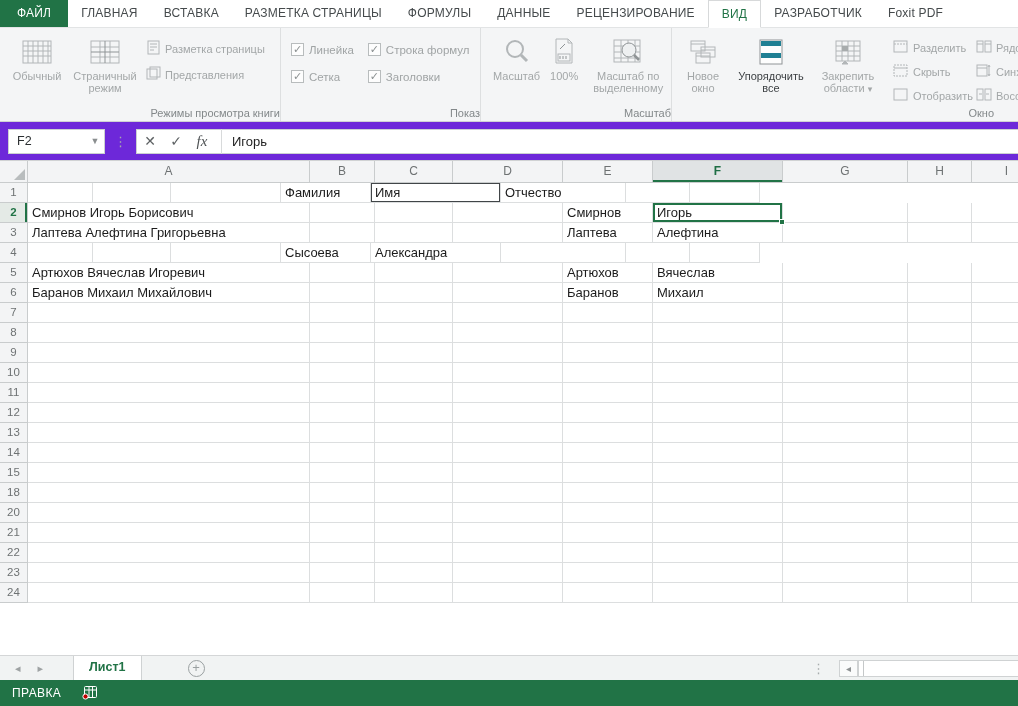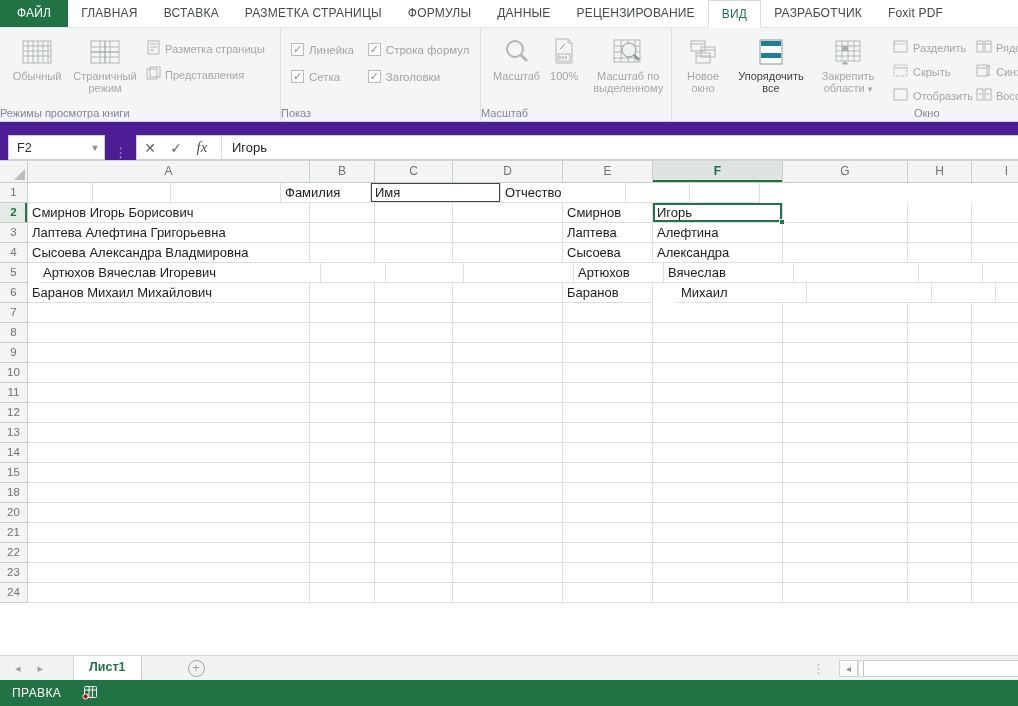--- a/index.html
+++ b/index.html
@@ -12,36 +12,36 @@
   
   .tabbar { display:flex; align-items:stretch; height:28px; background:#fff; border-bottom:1px solid #e2e4e5; }
   .tab { padding:0 13px; line-height:27px; font-size:12px; color:#454a4c; white-space:nowrap; letter-spacing:.2px; }
   .tab.file { background:#217346; color:#fff; padding:0 17px; }
   .tab.active { color:#217346; background:#fff; border:1px solid #d7d9da; border-bottom:1px solid #fff; margin-bottom:-1px; position:relative; z-index:3; }
   
   .ribbon { position:relative; height:94px; background:#f4f5f6; border-bottom:1px solid #d0d2d3; }
   .rgroup { position:absolute; top:0; bottom:0; border-right:1px solid #dddfe0; }
   .rg1 { left:0; width:281px; } .rg2 { left:281px; width:200px; }
   .rg3 { left:481px; width:191px; } .rg4 { left:672px; width:346px; border-right:none; }
-  .rg-label { position:absolute; bottom:2px; left:0; right:0; text-align:left; font-size:11px; color:#83888a; white-space:nowrap; }
+  .rg-label { position:absolute; bottom:2px; left:0; right:0; text-align:right; font-size:11px; color:#83888a; white-space:nowrap; }
   .rg-content { display:flex; align-items:flex-start; padding-top:4px; height:74px; }
   .bb { display:flex; flex-direction:column; align-items:center; padding:2px 4px; }
   .bb-icon { height:36px; display:flex; align-items:center; justify-content:center; }
   .bb-label { font-size:11px; line-height:12px; text-align:center; color:#a3a7a8; }
   .bb.enabled .bb-label { color:#3d4144; }
   .smallcol { display:flex; flex-direction:column; gap:9px; padding-top:8px; }
   .sb { display:flex; align-items:center; gap:4px; font-size:11px; color:#a3a7a8; white-space:nowrap; }
   .cbcol { display:flex; flex-direction:column; gap:14px; padding-top:11px; }
   .cbrow { display:flex; align-items:center; gap:5px; font-size:11.5px; color:#a0a4a5; white-space:nowrap; }
   .cbox { width:13px; height:13px; background:#fdfdfd; border:1px solid #b8bcbd; font-size:11px; line-height:11px; color:#8b9091; text-align:center; }
   .caret { font-size:9px; color:#a3a7a8; }
   svg .ln { stroke:#b2b6b8; fill:none; stroke-width:1; }
   svg .lnd { stroke:#8f9496; fill:none; stroke-width:1; }
   
-  .fbar { display:flex; align-items:flex-end; height:39px; background:#4c1d95; border-bottom:1px solid #d0d2d3; padding-left:8px; }
+  .fbar { display:flex; align-items:center; height:39px; background:#6d28d9; border-bottom:1px solid #d0d2d3; padding-left:8px; }
   .namebox { width:97px; height:25px; background:#fff; border:1px solid #ccd0d1; display:flex; align-items:center; }
   .namebox .nval { flex:1; padding-left:8px; font-size:12.5px; color:#2a2e30; }
   .namebox .ndrop { width:18px; text-align:center; color:#8a8e8f; font-size:9px; }
   .grip { color:#a7abac; font-size:13px; margin:0 9px; user-select:none; }
   .fstrip { flex:1; height:25px; background:#fff; border:1px solid #ccd0d1; border-right:none; display:flex; align-items:center; }
   .fbtn { width:26px; text-align:center; font-size:14px; color:#5d6163; }
   .fbtn.fx { font-family:"Liberation Serif", serif; font-style:italic; font-size:15px; color:#4e5254; }
   .fdivider { width:1px; height:25px; background:#d8dadb; margin:0 2px 0 6px; }
   .finput { flex:1; padding-left:8px; font-size:13px; color:#1e1e1e; }
   
@@ -345,50 +345,49 @@
         <div class="cell" style="width: 78px;"></div>
         <div class="cell" style="width: 110px;"></div>
         <div class="cell" style="width: 90px;">Лаптева</div>
         <div class="cell" style="width: 130px;">Алефтина</div>
         <div class="cell" style="width: 125px;"></div>
         <div class="cell" style="width: 64px;"></div>
         <div class="cell" style="width: 70px;"></div>
       </div>
       <div class="grow">
         <div class="rowh">4</div>
-        <div class="cell" style="width: 282px;">Сысоева Александра Владмировна</div>
         <div class="cell" style="width: 65px;"></div>
         <div class="cell" style="width: 78px;"></div>
         <div class="cell" style="width: 110px;"></div>
         <div class="cell" style="width: 90px;">Сысоева</div>
         <div class="cell" style="width: 130px;">Александра</div>
         <div class="cell" style="width: 125px;"></div>
         <div class="cell" style="width: 64px;"></div>
         <div class="cell" style="width: 70px;"></div>
       </div>
       <div class="grow">
         <div class="rowh">5</div>
-        <div class="cell" style="width: 282px; margin-left: 11px;">Артюхов Вячеслав Игоревич</div>
+        <div class="cell" style="width: 282px;">Артюхов Вячеслав Игоревич</div>
         <div class="cell" style="width: 65px;"></div>
         <div class="cell" style="width: 78px;"></div>
         <div class="cell" style="width: 110px;"></div>
         <div class="cell" style="width: 90px;">Артюхов</div>
         <div class="cell" style="width: 130px;">Вячеслав</div>
         <div class="cell" style="width: 125px;"></div>
         <div class="cell" style="width: 64px;"></div>
         <div class="cell" style="width: 70px;"></div>
       </div>
       <div class="grow">
         <div class="rowh">6</div>
         <div class="cell" style="width: 282px;">Баранов Михаил Михайлович</div>
         <div class="cell" style="width: 65px;"></div>
         <div class="cell" style="width: 78px;"></div>
         <div class="cell" style="width: 110px;"></div>
         <div class="cell" style="width: 90px;">Баранов</div>
-        <div class="cell" style="width: 130px; margin-left: 24px;">Михаил</div>
+        <div class="cell" style="width: 130px;">Михаил</div>
         <div class="cell" style="width: 125px;"></div>
         <div class="cell" style="width: 64px;"></div>
         <div class="cell" style="width: 70px;"></div>
       </div>
       <div class="grow">
         <div class="rowh">7</div>
         <div class="cell" style="width: 282px;"></div>
         <div class="cell" style="width: 65px;"></div>
         <div class="cell" style="width: 78px;"></div>
         <div class="cell" style="width: 110px;"></div>

